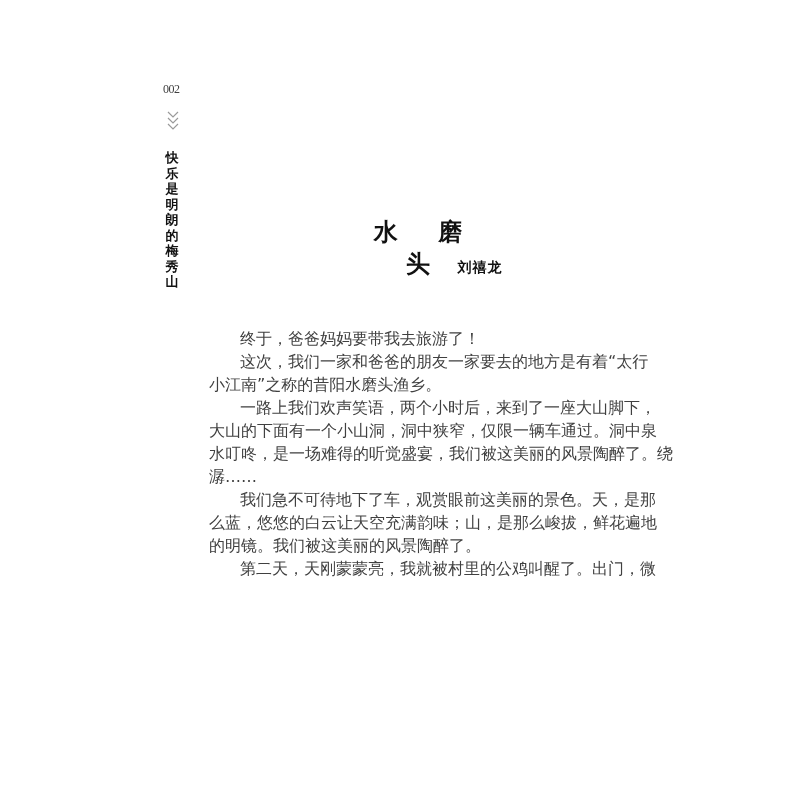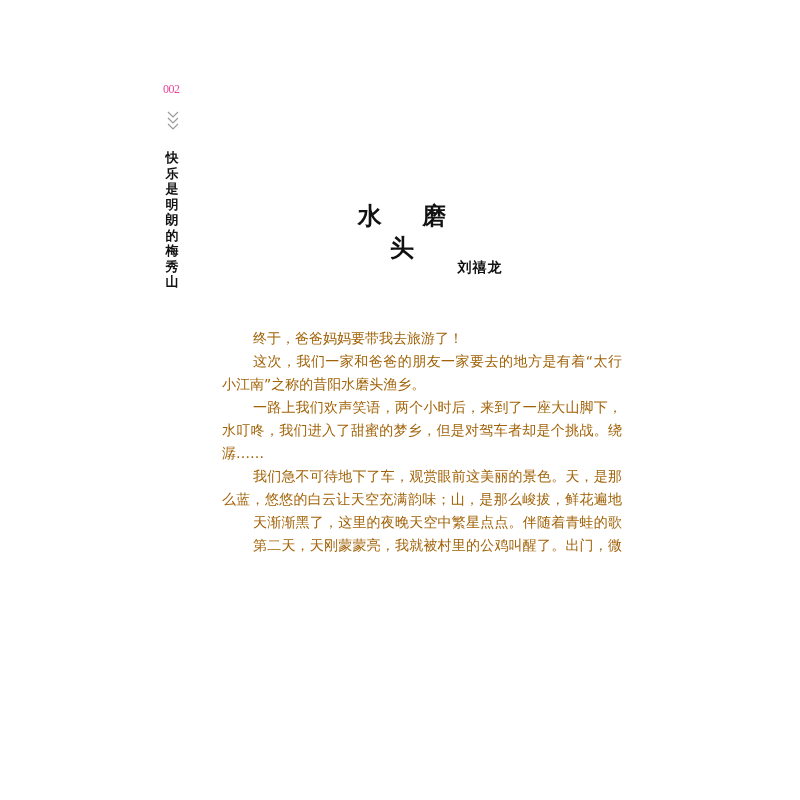--- a/index.html
+++ b/index.html
@@ -15,21 +15,21 @@
       font-family: "DejaVu Serif", "Liberation Serif", serif;
       color: #111111;
     }
     .page-number {
       position: absolute;
       left: 163px;
       top: 82px;
       font-size: 12px;
       font-family: "Liberation Serif", serif;
       letter-spacing: -0.5px;
-      color: #ec4899;
+      color: #404040;
     }
     .chevrons {
       position: absolute;
       left: 166px;
       top: 110px;
       width: 14px;
       height: 24px;
     }
     .series-title {
       position: absolute;
@@ -64,27 +64,27 @@
       top: 259px;
       width: 100px;
       text-align: center;
       font-size: 14px;
       font-weight: bold;
       font-family: "DejaVu Serif", serif;
       letter-spacing: 1px;
     }
     .body-text {
       position: absolute;
-      left: 222px;
+      left: 209px;
       top: 327px;
       width: 400px;
-      font-size: 14px;
+      font-size: 16px;
       line-height: 23px;
       font-family: "DejaVu Sans", sans-serif;
-      color: #a16207;
+      color: #404040;
     }
     .body-text .line {
       display: block;
       white-space: nowrap;
       height: 23px;
       text-align: justify;
       text-align-last: justify;
     }
     .body-text .line.indent {
       padding-left: 31px;
@@ -109,28 +109,29 @@
   <span>乐</span>
   <span>是</span>
   <span>明</span>
   <span>朗</span>
   <span>的</span>
   <span>梅</span>
   <span>秀</span>
   <span>山</span>
 </div>
 
-<h1 class="chapter-title" style="margin:0;">水 磨 头</h1>
+<h1 class="chapter-title" style="margin:16px;">水 磨 头</h1>
 
 <div class="author">刘禧龙</div>
 
 <div class="body-text">
   <span class="line indent last">终于，爸爸妈妈要带我去旅游了！</span>
   <span class="line indent">这次，我们一家和爸爸的朋友一家要去的地方是有着“太行</span>
   <span class="line last">小江南”之称的昔阳水磨头渔乡。</span>
   <span class="line indent">一路上我们欢声笑语，两个小时后，来到了一座大山脚下，</span>
-  <span class="line">水叮咚，我们进入了甜蜜的梦乡，但是对驾车者却是个挑战。绕</span>
+  <span class="line">大山的下面有一个小山洞，洞中狭窄，仅限一辆车通过。洞中泉</span>
+  <span class="line">水叮咚，是一场难得的听觉盛宴，我们被这美丽的风景陶醉了。绕</span>
   <span class="line last">潺……</span>
   <span class="line indent">我们急不可待地下了车，观赏眼前这美丽的景色。天，是那</span>
   <span class="line">么蓝，悠悠的白云让天空充满韵味；山，是那么峻拔，鲜花遍地</span>
-  <span class="line indent">天渐渐黑了，这里的夜晚天空中繁星点点。伴随着青蛙的歌</span>
+  <span class="line last">的明镜。我们被这美丽的风景陶醉了。</span>
   <span class="line indent">第二天，天刚蒙蒙亮，我就被村里的公鸡叫醒了。出门，微</span>
 </div>
 
 </body></html>

